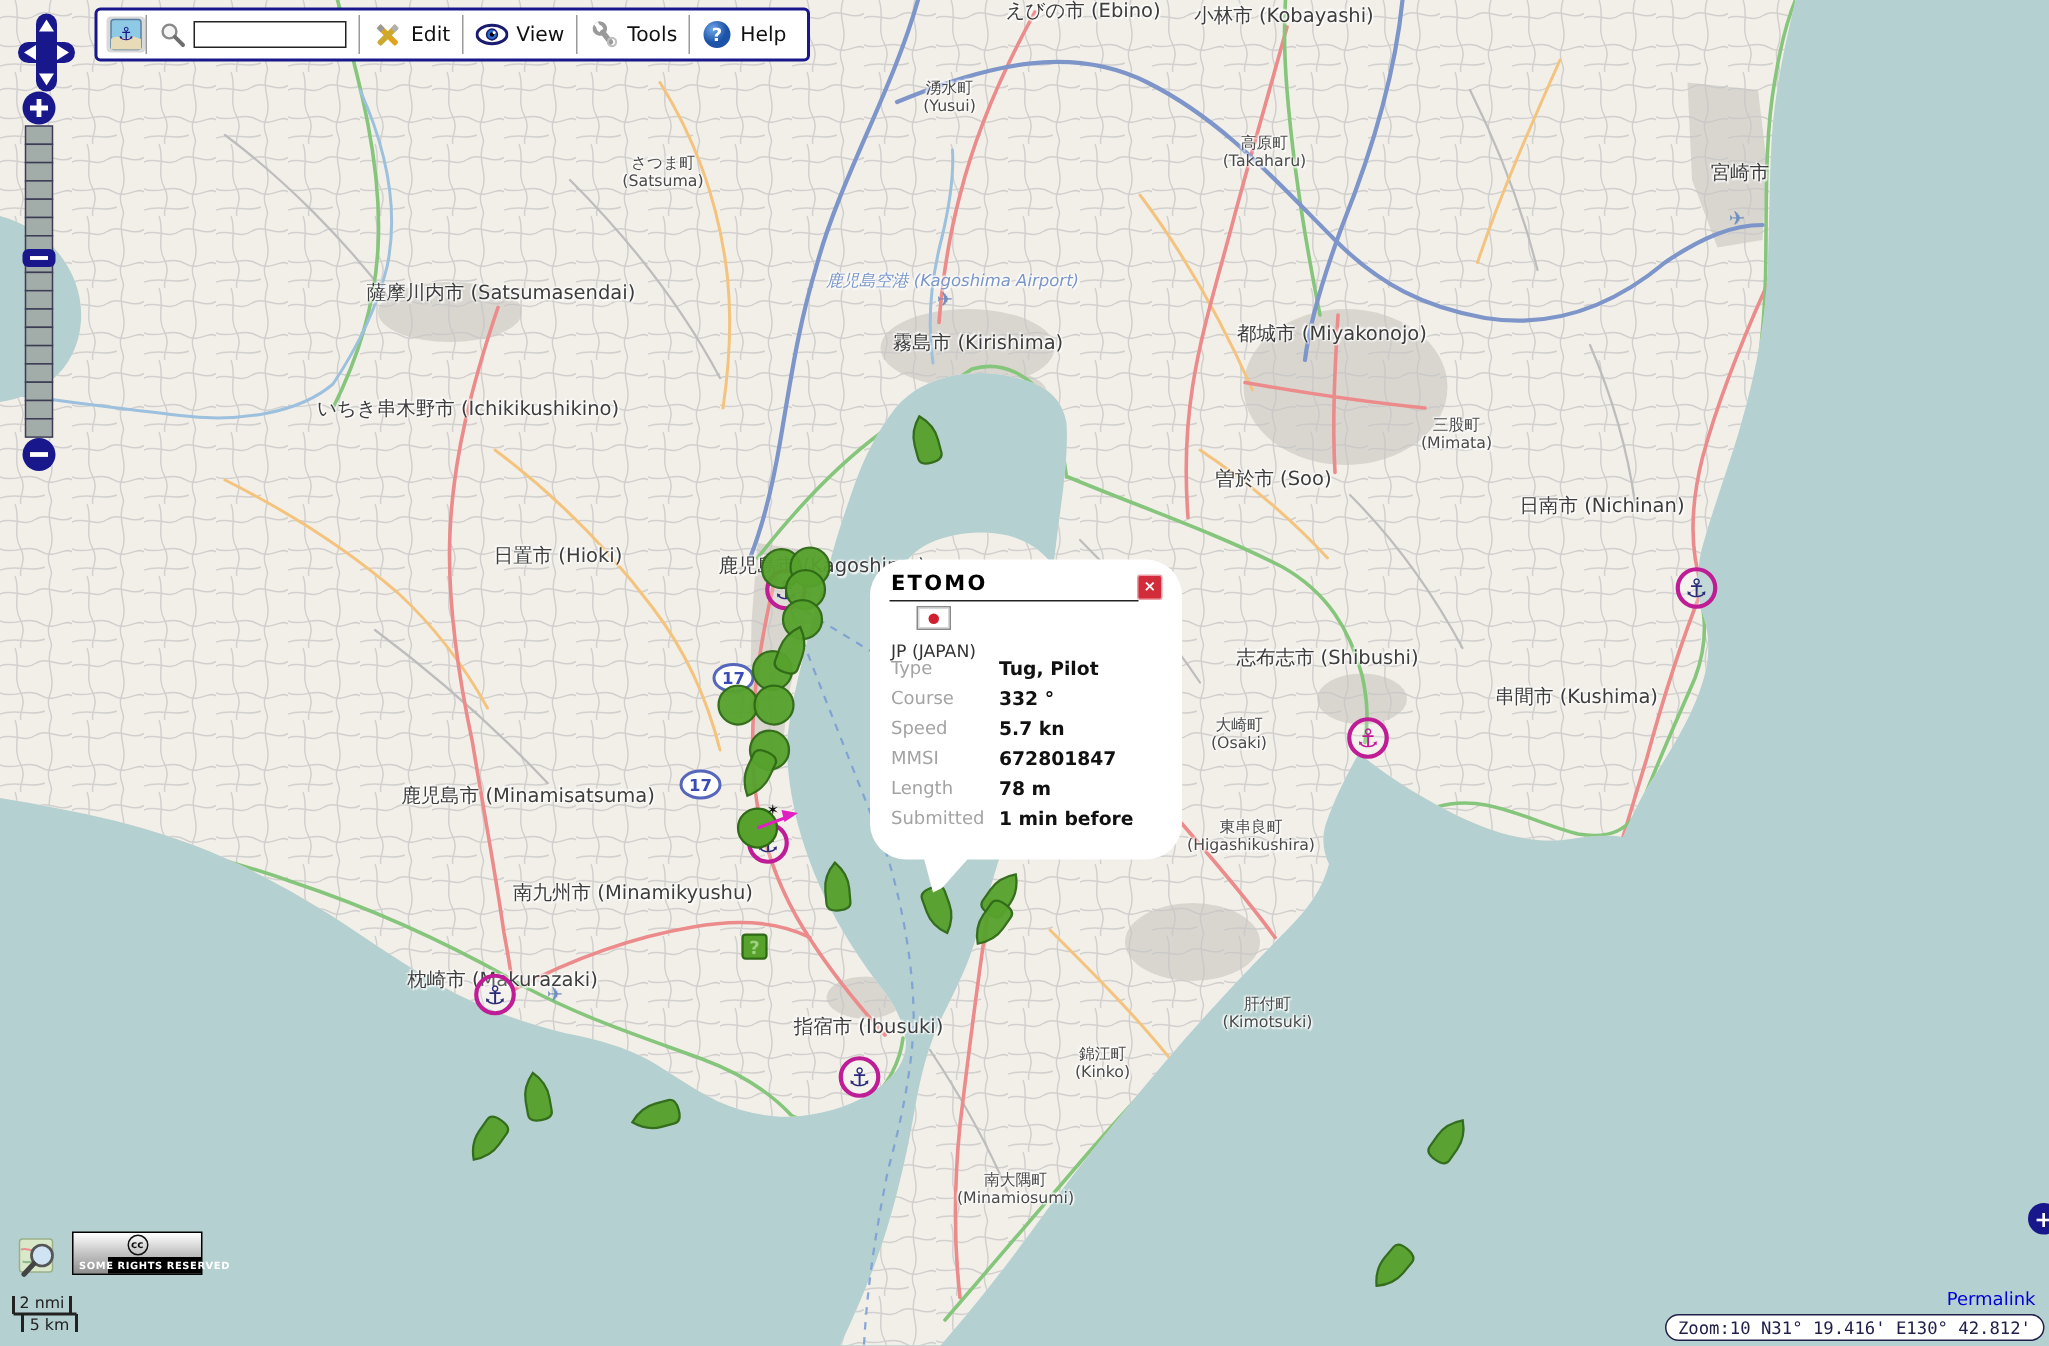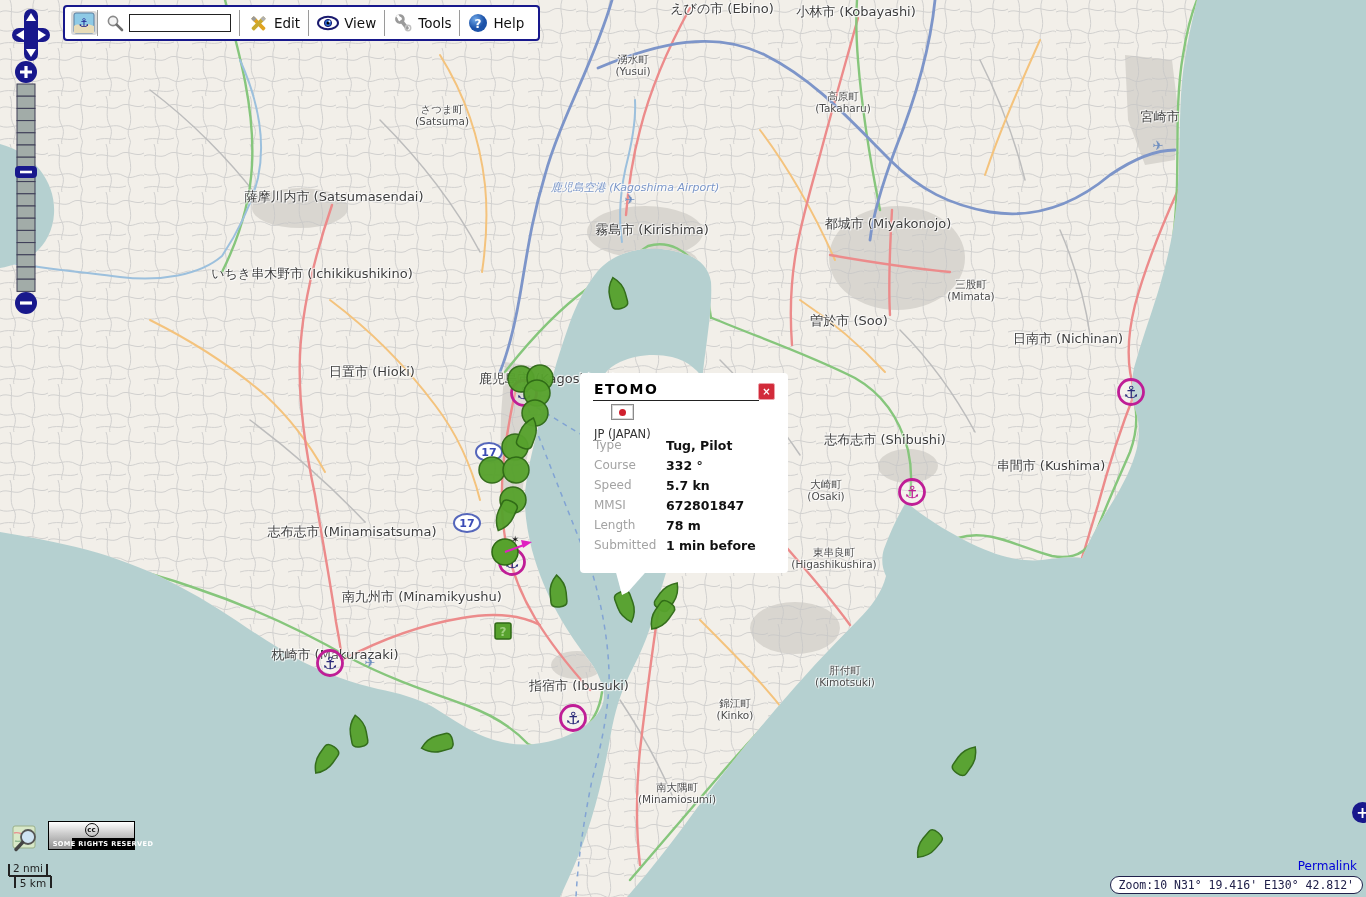--- a/index.html
+++ b/index.html
@@ -24,21 +24,21 @@
     padding:0 6px;gap:0;}
   .tb-cell{display:flex;align-items:center;gap:5px;padding:0 8px;height:24px;}
   .tb-sep{width:1px;height:26px;background:#9a9a9a;}
   .tb-label{font-size:13.5px;color:#111;}
   #search-input{width:96px;height:16px;border:1px solid #222;font-size:11px;padding:0 2px;}
   .tb-btn{cursor:pointer;}
   #map-btn{background:#d9d9d9;border-radius:3px;padding:2px;display:flex;}
 
   
   #popup{position:absolute;left:580px;top:373px;width:208px;height:200px;
-    background:#fff;border-radius:4px;}
+    background:#fff;border-radius:24px;}
   #popup-tail{position:absolute;left:600px;top:565px;}
   #popup-title{position:absolute;left:14px;top:8px;font-size:14px;font-weight:bold;
     letter-spacing:1.5px;color:#000;}
   #popup-rule{position:absolute;left:13px;top:27px;width:166px;border-top:1.5px solid #222;}
   #popup-close{position:absolute;right:13px;top:10px;width:15px;height:15px;
     background:#d22b3a;border:1px solid #eda0a8;border-radius:2px;color:#fff;
     font-size:10px;font-weight:bold;display:flex;align-items:center;justify-content:center;
     line-height:1;cursor:pointer;}
   #popup-flagrow{position:absolute;left:14px;top:31px;display:flex;align-items:center;gap:7px;flex-direction:column;}
   #popup-flag{width:21px;height:14px;background:#fff;border:1px solid #8a8a8a;
@@ -190,21 +190,21 @@
       <div class="maplabel city" style="left: 312px; top: 274px;">いちき串木野市 (Ichikikushikino)</div>
       <div class="maplabel city" style="left: 888px; top: 224px;">都城市 (Miyakonojo)</div>
       <div class="maplabel town" style="left: 971px; top: 266px; margin-top: 24px;">三股町<br>(Mimata)</div>
       <div class="maplabel city" style="left: 849px; top: 321px;">曽於市 (Soo)</div>
       <div class="maplabel city" style="left: 1068px; top: 339px;">日南市 (Nichinan)</div>
       <div class="maplabel city" style="left: 372px; top: 372px;">日置市 (Hioki)</div>
       <div class="maplabel city" style="left: 548px; top: 379px;">鹿児島市 (Kagoshima)</div>
       <div class="maplabel city" style="left: 885px; top: 440px;">志布志市 (Shibushi)</div>
       <div class="maplabel city" style="left: 1051px; top: 466px;">串間市 (Kushima)</div>
       <div class="maplabel town" style="left: 826px; top: 490px;">大崎町<br>(Osaki)</div>
-      <div class="maplabel city" style="left: 352px; top: 532px;">志布志市 (Minamisatsuma)</div>
+      <div class="maplabel city" style="left: 352px; top: 532px;">鹿児島市 (Minamisatsuma)</div>
       <div class="maplabel city" style="left: 422px; top: 597px;">南九州市 (Minamikyushu)</div>
       <div class="maplabel town" style="left: 834px; top: 558px;">東串良町<br>(Higashikushira)</div>
       <div class="maplabel city" style="left: 335px; top: 643px; margin-top: 12px;">枕崎市 (Makurazaki)</div>
       <div class="maplabel town" style="left: 845px; top: 676px;">肝付町<br>(Kimotsuki)</div>
       <div class="maplabel city" style="left: 579px; top: 686px;">指宿市 (Ibusuki)</div>
       <div class="maplabel town" style="left: 735px; top: 709px;">錦江町<br>(Kinko)</div>
       <div class="maplabel town" style="left: 677px; top: 793px;">南大隅町<br>(Minamiosumi)</div>
     </div>
 
   <svg id="markers" class="abs" style="left:0;top:0" width="1366" height="897" viewBox="0 0 1366 897">

